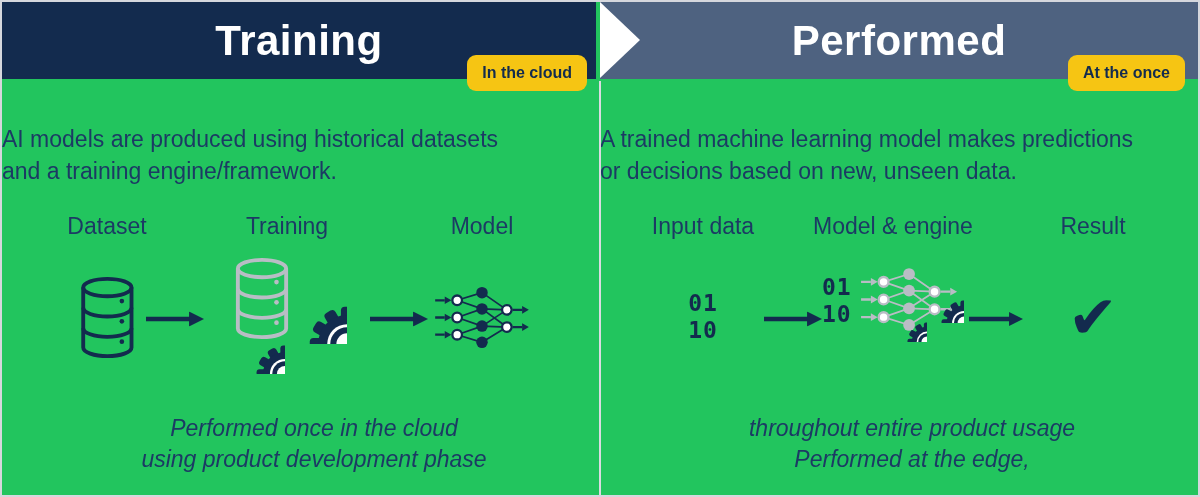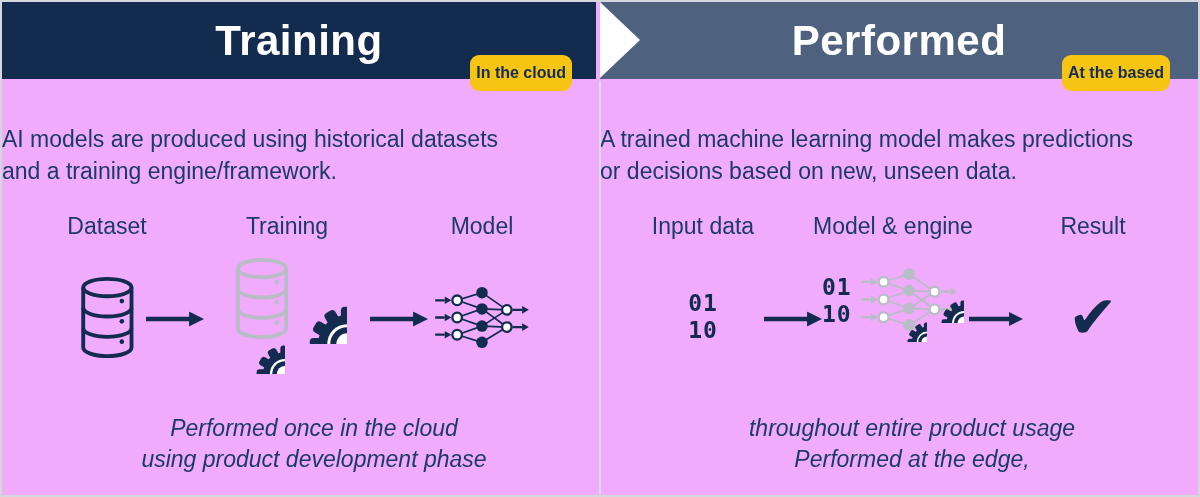--- a/index.html
+++ b/index.html
@@ -6,36 +6,36 @@
     --navy:#132B4E;
     --slate:#4E6280;
     --yellow:#F6C513;
     --text-navy:#1C3A64;
     --icon-gray:#B9BDC5;
     --border-gray:#D5D7DD;
   }
   *{box-sizing:border-box;margin:0;padding:0;}
   body{background:#fff;font-family:"Liberation Sans",sans-serif;}
   .infographic{
-    position:relative;width:1200px;height:497px;background:#f0abfc;
+    position:relative;width:1200px;height:497px;background:#22c55e;
     border:2px solid var(--border-gray);display:flex;overflow:hidden;
   }
   .panel{position:relative;width:50%;height:100%;}
   .header{height:77px;display:flex;align-items:center;justify-content:center;position:relative;}
   .panel-left .header{background:var(--navy);width:calc(100% - 4px);}
   .panel-right .header{background:var(--slate);width:100%;}
   .chevron{
     position:absolute;left:0;top:0;width:0;height:0;
     border-top:38.5px solid transparent;border-bottom:38.5px solid transparent;
     border-left:40px solid #fff;
   }
   .title{font-size:42px;font-weight:bold;color:#fff;letter-spacing:.5px;}
   .badge{
-    position:absolute;top:53px;right:28px;z-index:3;background:var(--yellow);
-    color:var(--navy);font-size:16px;font-weight:600;padding:9px 6px;border-radius:9px;
+    position:absolute;top:53px;right:13px;z-index:3;background:var(--yellow);
+    color:var(--navy);font-size:16px;font-weight:600;padding:9px 15px;border-radius:9px;
     white-space:nowrap;
   }
   .desc{margin-top:44px;text-align:left;font-size:23px;line-height:32px;color:var(--text-navy);}
   .stations{position:relative;height:190px;margin-top:26px;}
   .station{position:absolute;top:0;transform:translateX(-50%);display:flex;flex-direction:column;align-items:center;}
   .station-label{font-size:23px;color:var(--text-navy);height:32px;white-space:nowrap;}
   .icon-box{height:140px;display:flex;align-items:center;justify-content:center;margin-top:2px;}
   .flow-arrow{position:absolute;top:98px;transform:translateX(-50%);color:var(--navy);}
   .footer{margin-top:10px;text-align:center;font-style:italic;font-size:23px;line-height:31px;color:var(--text-navy);padding-left:26px;}
   .divider{position:absolute;left:calc(50% - 1px);top:79px;bottom:0;width:2px;background:#DADCE1;}
@@ -183,21 +183,21 @@
       <div>Performed once in the cloud</div>
       <div>using product development phase</div>
     </div>
   </div>
 
   <div class="panel panel-right">
     <div class="header">
       <div class="chevron"></div>
       <div class="title">Performed</div>
     </div>
-    <div class="badge">At the based</div>
+    <div class="badge">At the once</div>
 
     <div class="desc">
       <div>A trained machine learning model makes predictions</div>
       <div>or decisions based on new, unseen data.</div>
     </div>
 
     <div class="stations">
       <div class="station" style="left:103px">
         <div class="station-label">Input data</div>
         <div class="icon-box">

